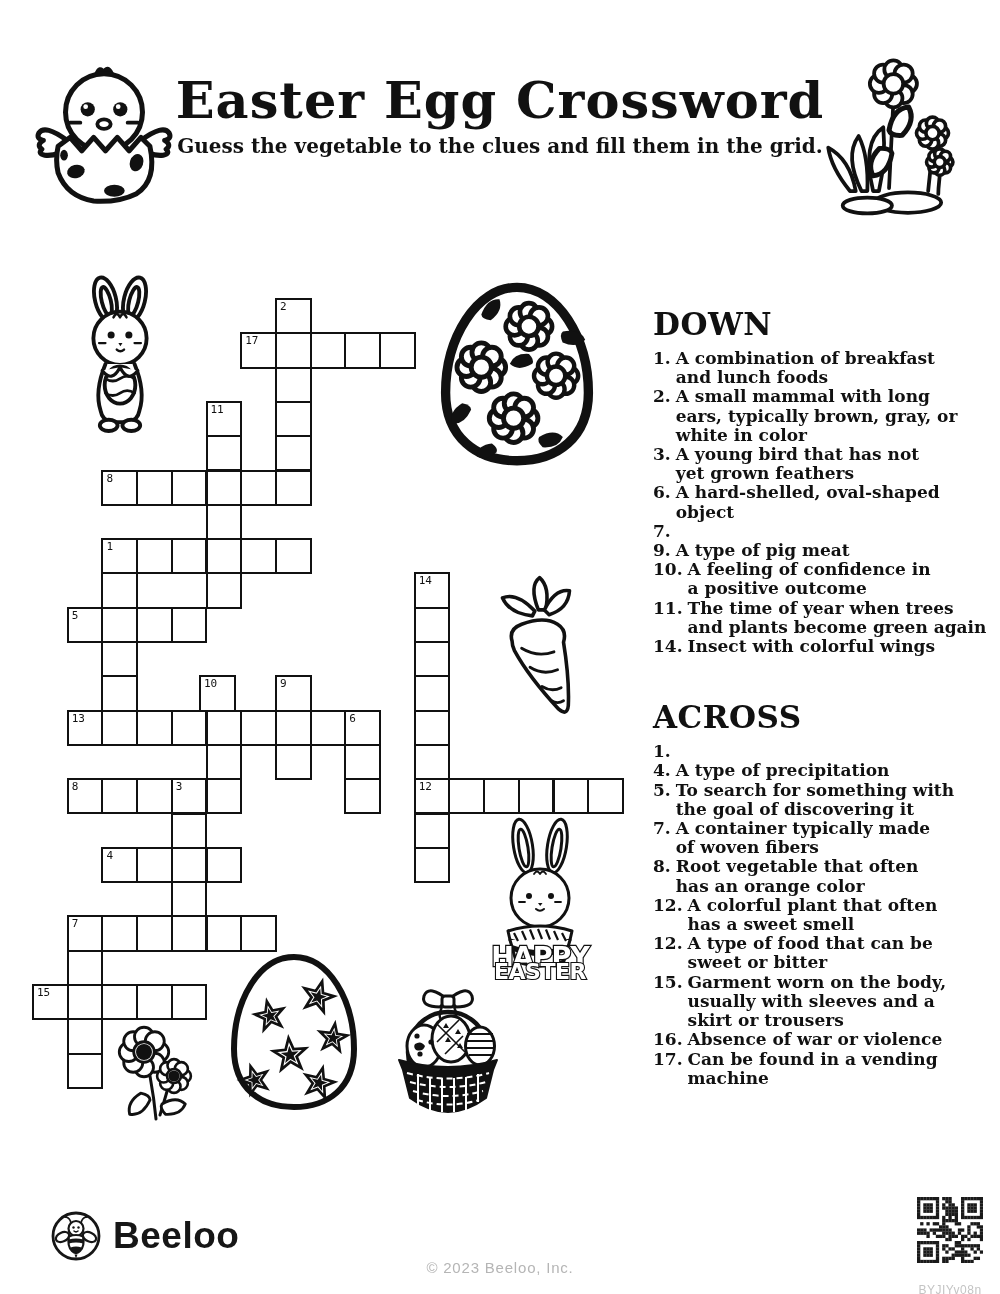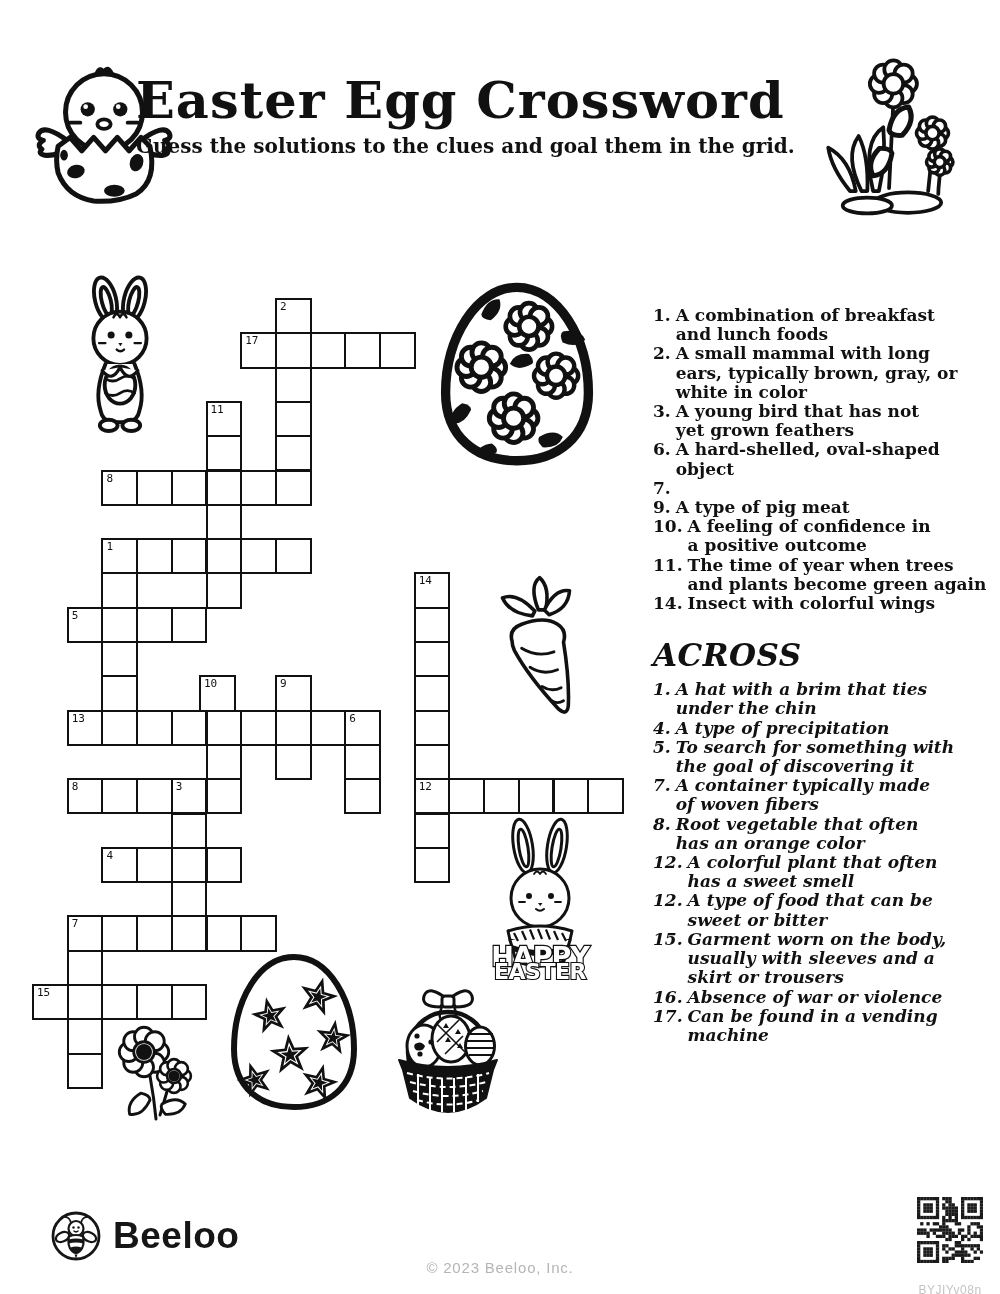--- a/index.html
+++ b/index.html
@@ -5,41 +5,41 @@
   :root { --ink:#111111; --muted:#b5b5b5; }
   * { margin:0; padding:0; box-sizing:border-box; }
   html,body { background:#888; }
   .page {
     position:relative; width:1000px; height:1294px; margin:0 auto;
     background:#ffffff; overflow:hidden;
     font-family:"DejaVu Serif", serif; color:var(--ink);
   }
   .illu { position:absolute; }
   
-  .titlebox { position:absolute; left:136px; right:150px; top:72px; }
+  .titlebox { position:absolute; left:150px; right:150px; top:72px; text-align:center; }
   .titlebox h1 { font-size:51px; line-height:1.12; font-weight:700; letter-spacing:1px; }
   .subtitle { margin-top:5px; font-size:20px; font-weight:700; }
   
   .grid { position:absolute; left:33px; top:299px; width:630px; height:795px; }
   .cell {
     position:absolute; width:36.7px; height:36.3px;
     border:2px solid var(--ink); background:#fff;
   }
   .cellnum {
     position:absolute; top:0px; left:3px;
     font-family:"DejaVu Sans Mono", monospace; font-size:11px; line-height:14px;
     color:var(--ink);
   }
   
   .clues { position:absolute; left:653px; top:306px; width:345px; }
   .clues h2 { font-size:31px; font-weight:700; letter-spacing:0.5px; margin-bottom:7px; }
   .clue { display:flex; align-items:flex-start; font-size:17px; line-height:19.2px; font-weight:700; }
   .clue .num { white-space:nowrap; margin-right:5px; }
   .clue .txt { white-space:pre-line; }
-  .across-block { margin-top:24px;font-style:italic; }
+  .across-block { margin-top:43px; }
   
   .brandrow { position:absolute; left:50px; top:1210px; display:flex; align-items:center; }
   .brandname {
     font-family:"Liberation Sans", sans-serif; font-weight:700;
     font-size:37px; letter-spacing:0.5px; color:#161616; margin-left:11px;
   }
   .copyright {
     position:absolute; left:0; right:0; top:1259px; text-align:center;
     font-family:"Liberation Sans", sans-serif; font-size:15px; letter-spacing:0.8px;
     color:var(--muted);
@@ -88,21 +88,21 @@
     <circle cx="39" cy="34" r="4.8" fill="#111"></circle>
       <circle cx="61" cy="34" r="4.8" fill="#111"></circle>
     <circle cx="37.6" cy="32.2" r="1.6" fill="#fff"></circle>
       <circle cx="59.6" cy="32.2" r="1.6" fill="#fff"></circle>
     <path d="M27,43 h7 M66,43 h7" stroke="#111" stroke-width="2.6" stroke-linecap="round"></path>
     <ellipse cx="50" cy="44" rx="4.5" ry="3.2" fill="#fff" stroke="#111" stroke-width="2.6"></ellipse>
   </svg>
 
   <div class="titlebox">
     <h1>Easter Egg Crossword</h1>
-    <div class="subtitle">Guess the solutions to the clues and goal them in the grid.</div>
+    <div class="subtitle">Guess the vegetable to the clues and fill them in the grid.</div>
   </div>
 
   <svg class="illu" style="left:818px;top:52px" width="145" height="168" viewBox="0 0 100 116">
     <g fill="#fff" stroke="#111" stroke-width="2.6" stroke-linecap="round" stroke-linejoin="round">
       <path d="M30,96 Q18,72 28,58 Q35,72 34,96 Z"></path>
       <path d="M38,96 Q30,62 45,52 Q47,74 42,96 Z"></path>
       <path d="M22,96 Q9,80 7,66 Q22,74 26,96 Z"></path>
       <path d="M52,34 C51,55 50,72 49,94"></path>
       <use href="#def-leaf" transform="translate(49,54) rotate(-35) scale(1.35)"></use>
       <use href="#def-leaf" transform="translate(51,70) rotate(145) scale(1.3)"></use>
@@ -389,20 +389,21 @@
       <div class="cell" style="left: 207.2px; top: 33.3px;">
         <span class="cellnum">17</span>
       </div>
       <div class="cell" style="left: 276.6px; top: 33.3px;"></div>
       <div class="cell" style="left: 311.3px; top: 33.3px;"></div>
       <div class="cell" style="left: 346px; top: 33.3px;"></div>
     </div>
 
   <div class="clues">
     <div class="down-block">
+      <h2>DOWN</h2>
       <div id="down-list">
           <div class="clue">
             <span class="num">1.</span>
             <span class="txt">A combination of breakfast
 and lunch foods</span>
           </div>
           <div class="clue">
             <span class="num">2.</span>
             <span class="txt">A small mammal with long
 ears, typically brown, gray, or
@@ -439,22 +440,20 @@
             <span class="num">14.</span>
             <span class="txt">Insect with colorful wings</span>
           </div>
         </div>
     </div>
     <div class="across-block">
       <h2>ACROSS</h2>
       <div id="across-list">
           <div class="clue">
             <span class="num">1.</span>
-            <span class="txt">A hat with a brim that ties
-under the chin</span>
           </div>
           <div class="clue">
             <span class="num">4.</span>
             <span class="txt">A type of precipitation</span>
           </div>
           <div class="clue">
             <span class="num">5.</span>
             <span class="txt">To search for something with
 the goal of discovering it</span>
           </div>

